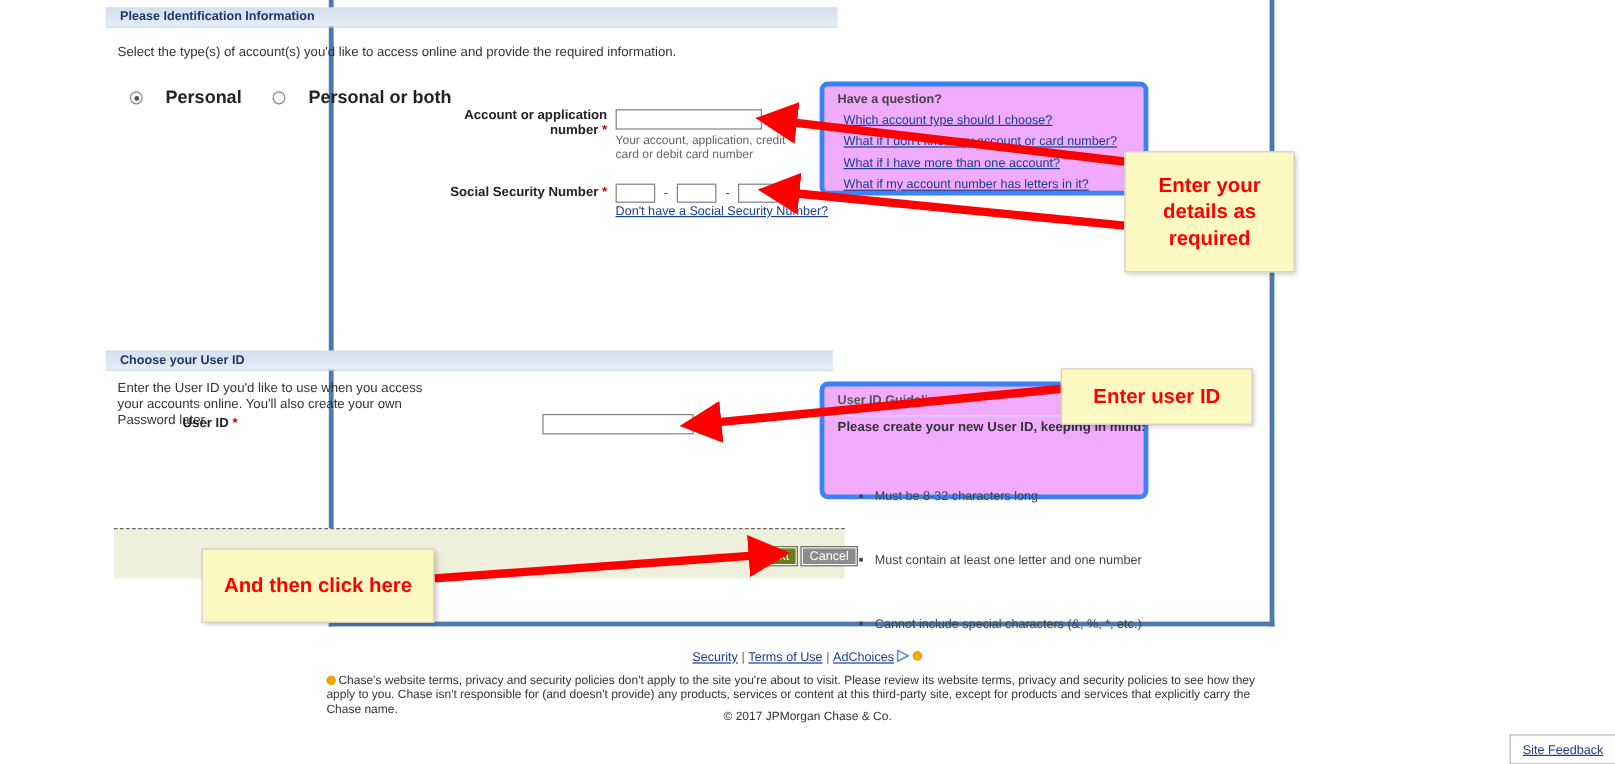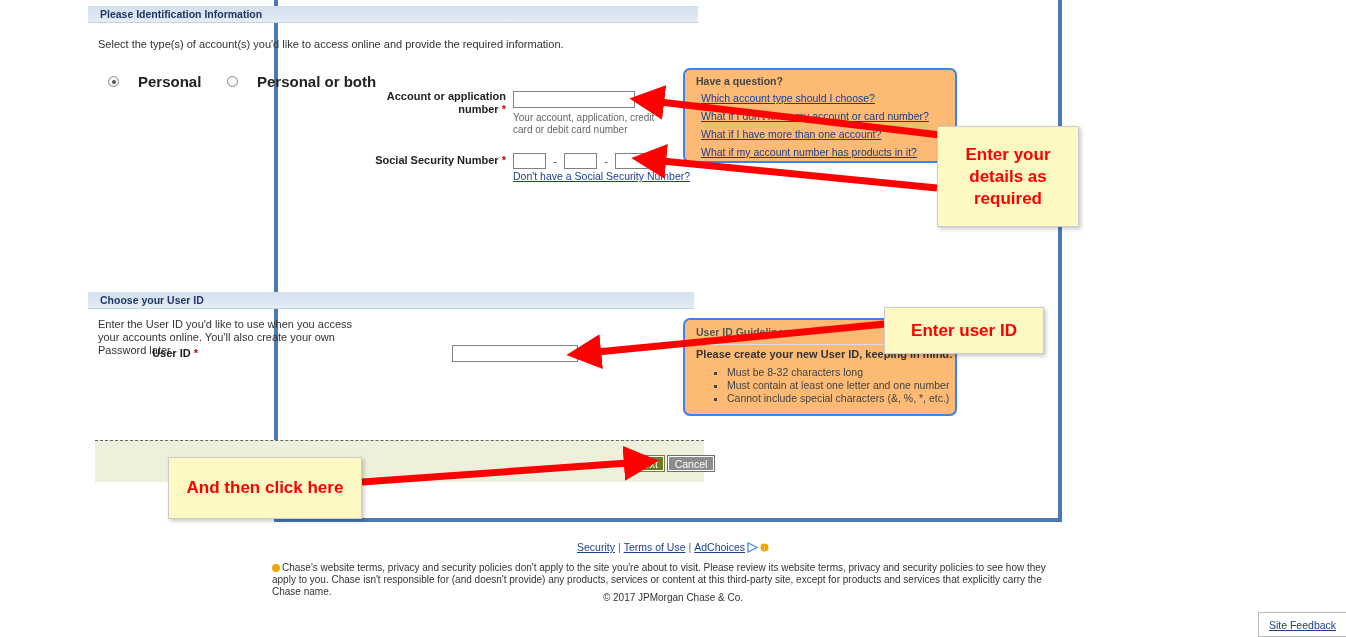--- a/index.html
+++ b/index.html
@@ -136,23 +136,23 @@
     position: absolute; left: 513px; top: 170px;
     font-size: 10.5px;
     color: #1a3f8f;
     text-decoration: underline;
     white-space: nowrap;
   }
 
   
   .info-panel {
     position: absolute;
-    border: 2px solid #3b82f6;
+    border: 4px solid #3b82f6;
     border-radius: 7px;
-    background: #fdba74;
+    background: #f0abfc;
     box-sizing: border-box;
   }
   #q-panel { left: 683px; top: 68px; width: 274px; height: 95px; }
   #q-title {
     position: absolute; left: 11px; top: 5px;
     font-size: 10.5px; font-weight: bold; color: #444;
   }
   .q-link {
     position: absolute; left: 16px;
     font-size: 10.5px;
@@ -175,21 +175,21 @@
     font-size: 11px; font-weight: bold; color: #333;
     white-space: nowrap;
   }
   #guide-list {
     position: absolute; left: 24px; top: 46px;
     margin: 0; padding-left: 18px;
     font-size: 10.5px;
     color: #444;
     line-height: 13px;
   }
-  #guide-list li { list-style: square; }
+  #guide-list li { list-style: square; margin-top: 40px; }
 
   
   #uid-intro {
     position: absolute; left: 98px; top: 318px;
     width: 270px;
     font-size: 11px; color: #333; line-height: 13px;
   }
   #uid-label { left: 120px; top: 347px; width: 78px; }
   #uid-input {
     position: absolute; left: 452px; top: 345px;
@@ -374,21 +374,21 @@
   <span class="ssn-dash">-</span>
   <input class="ssn-box" type="text" style="">
 </div>
 <a id="ssn-link" href="#">Don't have a Social Security Number?</a>
 
 <div class="info-panel" id="q-panel">
   <div id="q-title">Have a question?</div>
   <a class="q-link" style="top:22px;" href="#">Which account type should I choose?</a>
   <a class="q-link" style="top:40px;" href="#">What if I don't know my account or card number?</a>
   <a class="q-link" style="top:58px;" href="#">What if I have more than one account?</a>
-  <a class="q-link" style="top:76px;" href="#">What if my account number has products in it?</a>
+  <a class="q-link" style="top:76px;" href="#">What if my account number has letters in it?</a>
 </div>
 
 <div class="section-head" id="sec-userid-head">Choose your User ID</div>
 
 <div id="uid-intro">Enter the User ID you'd like to use when you access your accounts online. You'll also create your own Password later.</div>
 
 <div class="field-label" id="uid-label">
   <span>User ID</span>
   <span class="req">*</span>
 </div>

